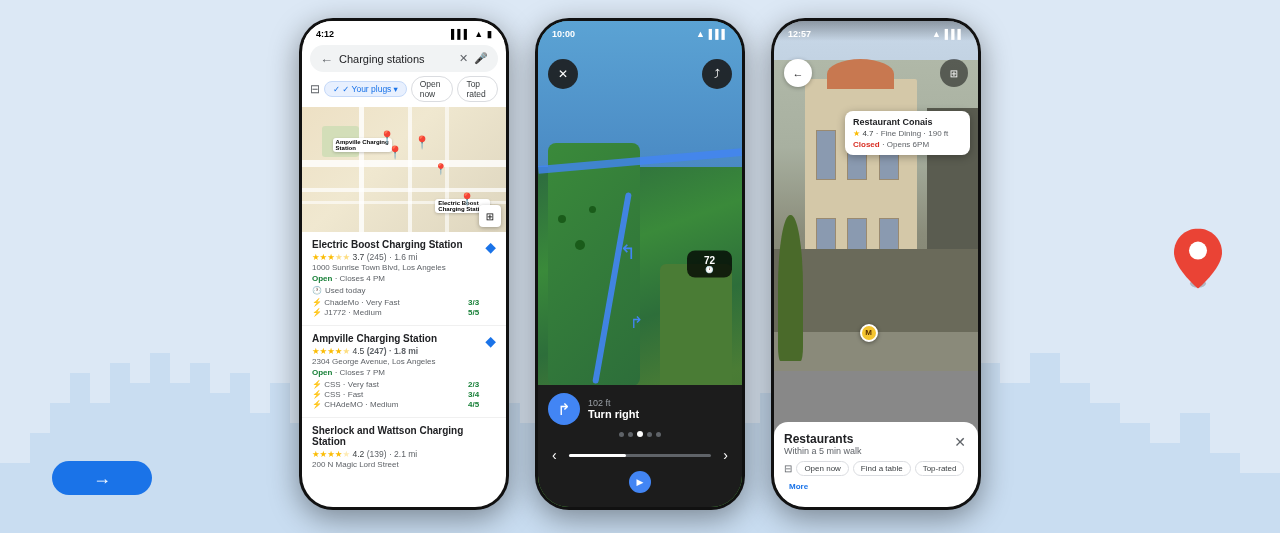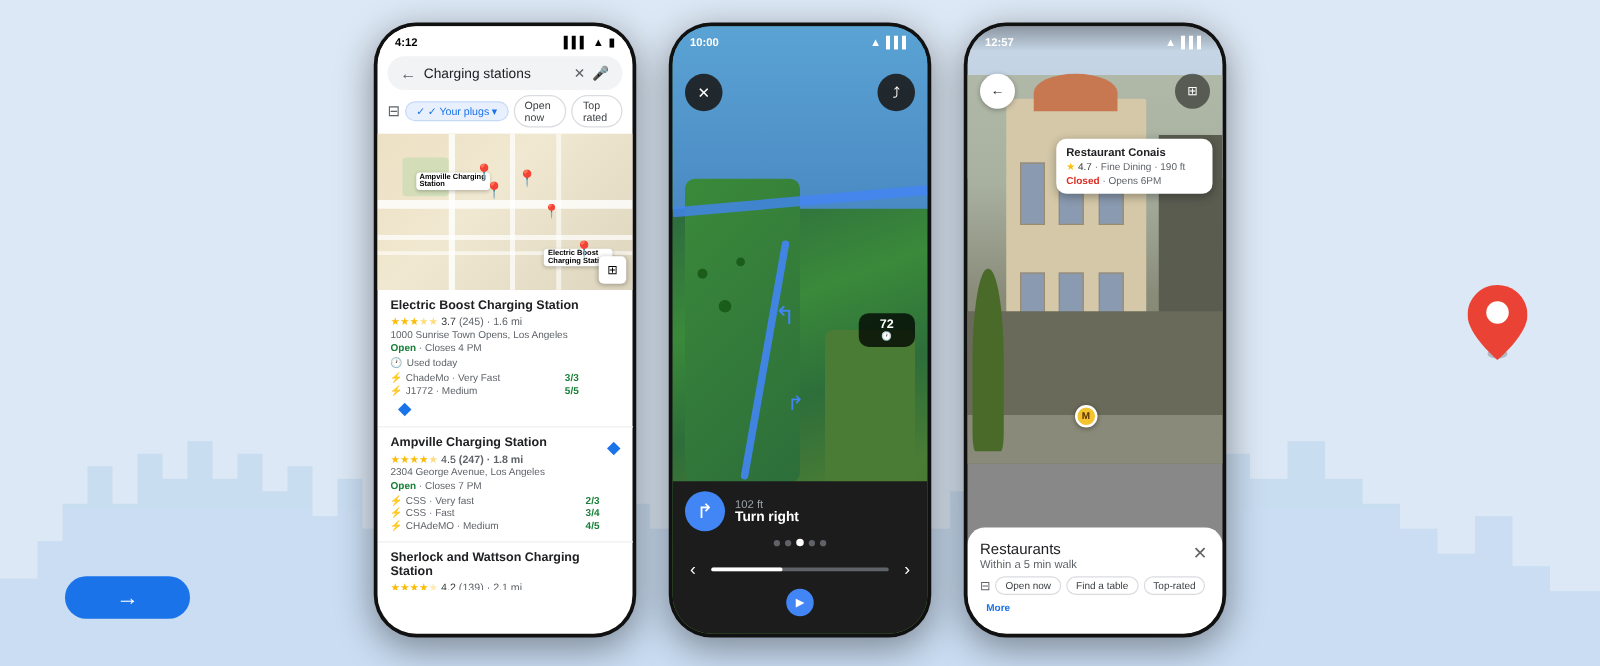--- a/index.html
+++ b/index.html
@@ -90,29 +90,29 @@
           <div style="position:absolute;bottom:20%;right:15%;font-size:13px;">📍</div>
           <div style="position:absolute;top:45%;left:65%;font-size:11px;">📍</div>
 
           <div style="position:absolute;right:5px;bottom:5px;background:#fff;border-radius:4px;width:22px;height:22px;display:flex;align-items:center;justify-content:center;font-size:10px;box-shadow:0 1px 4px rgba(0,0,0,0.3);cursor:pointer;">⊞</div>
         </div>
       </div>
 
       <div style="overflow-y:auto;max-height:240px;">
 
         <div style="padding:7px 10px;border-bottom:1px solid #f0f0f0;cursor:pointer;">
-          <div style="display:flex;align-items:flex-start;justify-content:space-between;flex-direction:column;">
+          <div style="display:flex;align-items:flex-start;justify-content:space-between;">
             <div style="flex:1;">
               <div style="font-size:10px;font-weight:600;color:#202124;margin-bottom:2px;">Electric Boost Charging Station</div>
               <div style="font-size:8.5px;color:#3c4043;margin-bottom:1px;">
                 <span style="color:#fbbc04;">★★★</span><span style="color:#fbbc04;opacity:0.5;">★★</span>
                 <span>3.7</span>
                 <span style="color:#5f6368;">(<span>245</span>) · <span>1.6 mi</span></span>
               </div>
-              <div style="font-size:8px;color:#5f6368;margin-bottom:2px;">1000 Sunrise Town Opens, Los Angeles</div>
+              <div style="font-size:8px;color:#5f6368;margin-bottom:2px;">1000 Sunrise Town Blvd, Los Angeles</div>
               <div style="font-size:8px;margin-bottom:3px;">
                 <span style="color:#188038;font-weight:600;">Open</span>
                 <span style="color:#5f6368;"> · </span>
                 <span style="color:#5f6368;">Closes 4 PM</span>
               </div>
               <div style="font-size:8px;color:#5f6368;display:flex;align-items:center;gap:3px;margin-bottom:3px;">
                 <span>🕐</span>
                   <span>Used today</span>
               </div>
               <div style="display:flex;justify-content:space-between;font-size:8px;color:#5f6368;margin:1px 0;">
@@ -302,21 +302,21 @@
         </div>
         <div style="font-size:8px;">
           <span style="color:#d93025;font-weight:600;">Closed</span>
           <span style="color:#5f6368;"> · <span>Opens 6PM</span></span>
         </div>
       </div>
 
       <div style="position:absolute;bottom:0;left:0;right:0;background:#fff;border-radius:14px 14px 31px 31px;padding:10px 10px 14px;z-index:15;">
         <div style="display:flex;justify-content:space-between;align-items:flex-start;margin-bottom:2px;">
           <div>
-            <div style="font-size:12px;font-weight:400;color:#202124;">Restaurants</div>
+            <div style="font-size:12px;font-weight:700;color:#202124;">Restaurants</div>
             <div style="font-size:9px;color:#5f6368;">Within a 5 min walk</div>
           </div>
           <div style="font-size:14px;color:#5f6368;cursor:pointer;padding:2px;">✕</div>
         </div>
         <div style="display:flex;gap:4px;align-items:center;margin-top:5px;flex-wrap:wrap;">
           <span style="font-size:10px;color:#5f6368;">⊟</span>
           <div style="background:#fff;border:1px solid #dadce0;border-radius:16px;padding:2px 7px;font-size:8px;color:#3c4043;cursor:pointer;">Open now</div>
           <div style="background:#fff;border:1px solid #dadce0;border-radius:16px;padding:2px 7px;font-size:8px;color:#3c4043;cursor:pointer;">Find a table</div>
           <div style="background:#fff;border:1px solid #dadce0;border-radius:16px;padding:2px 7px;font-size:8px;color:#3c4043;cursor:pointer;">Top-rated</div>
           <div style="border-radius:16px;padding:2px 5px;font-size:8px;color:#1a73e8;font-weight:600;cursor:pointer;">More</div>

